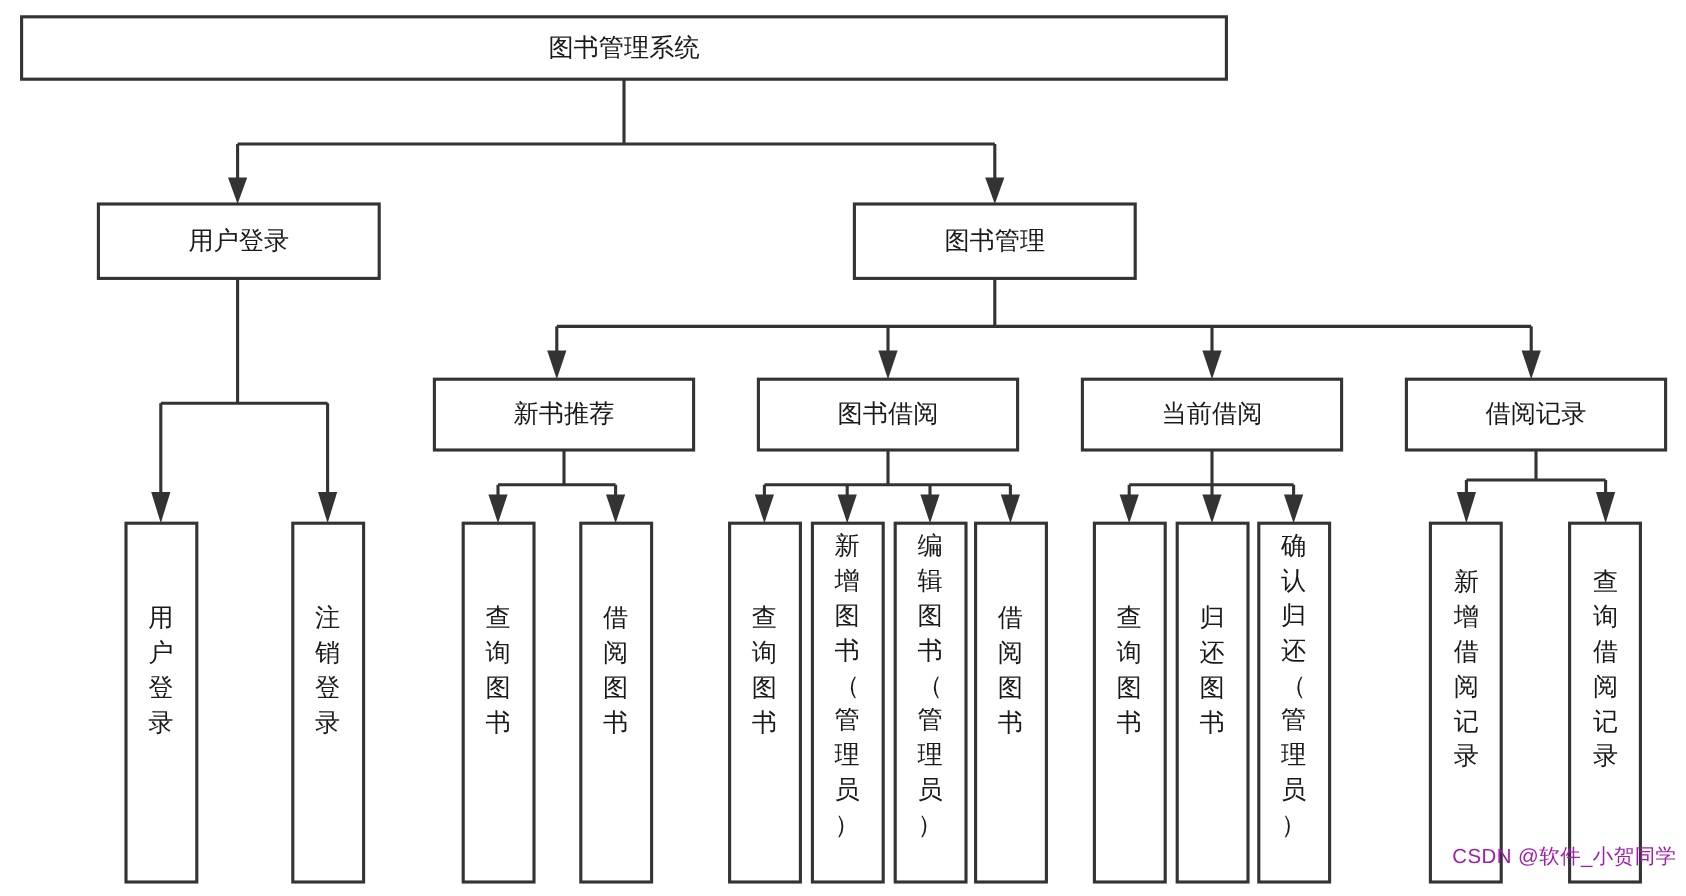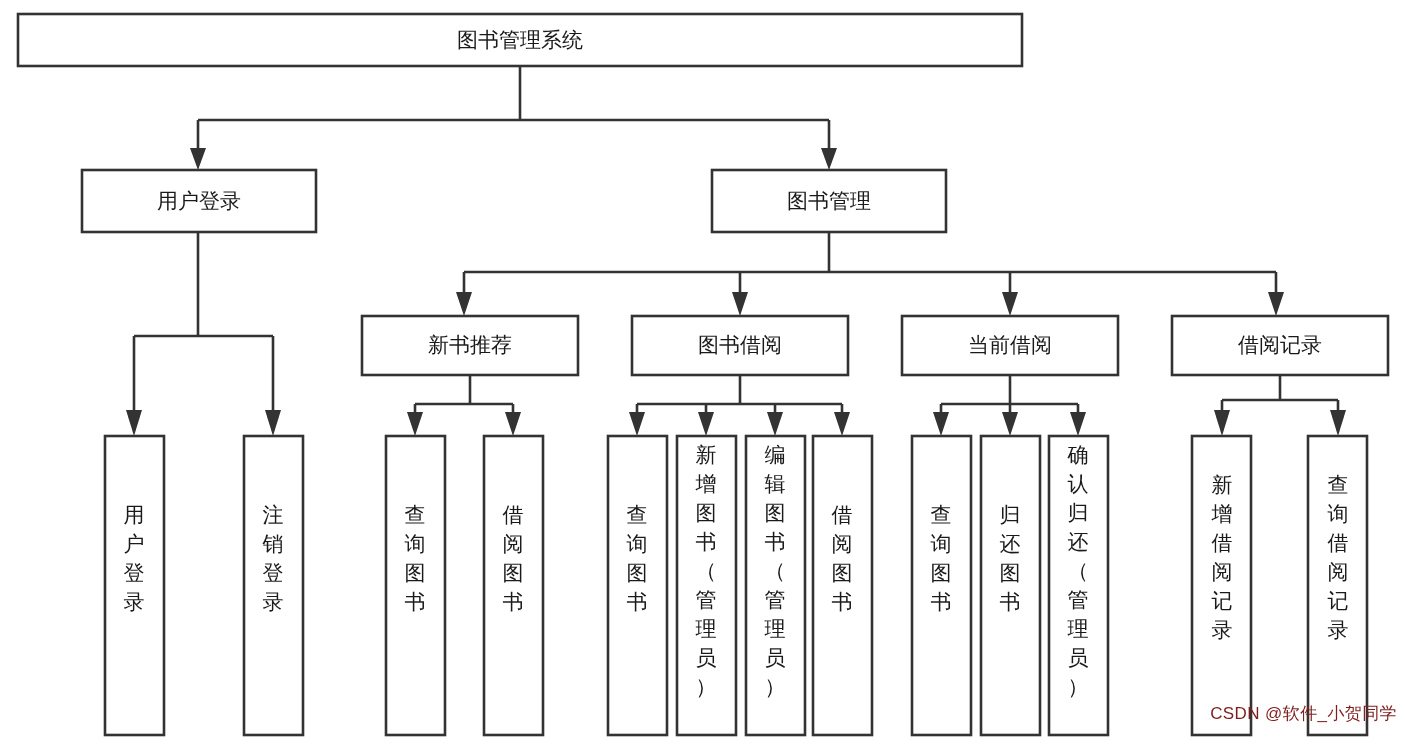--- a/index.html
+++ b/index.html
@@ -52,21 +52,21 @@
   .arrow-head {
     fill: #333333;
     stroke: none;
   }
   .watermark {
     position: absolute;
     right: 8px;
     bottom: 4px;
     font-family: "Liberation Sans", "DejaVu Sans", sans-serif;
     font-size: 17px;
-    color: #7f1d1d;
+    color: #a21caf;
     white-space: nowrap;
     letter-spacing: 0.4px;
     pointer-events: none;
     user-select: none;
   }
 </style>
 </head>
 <body>
 
 <div id="diagram-root">

